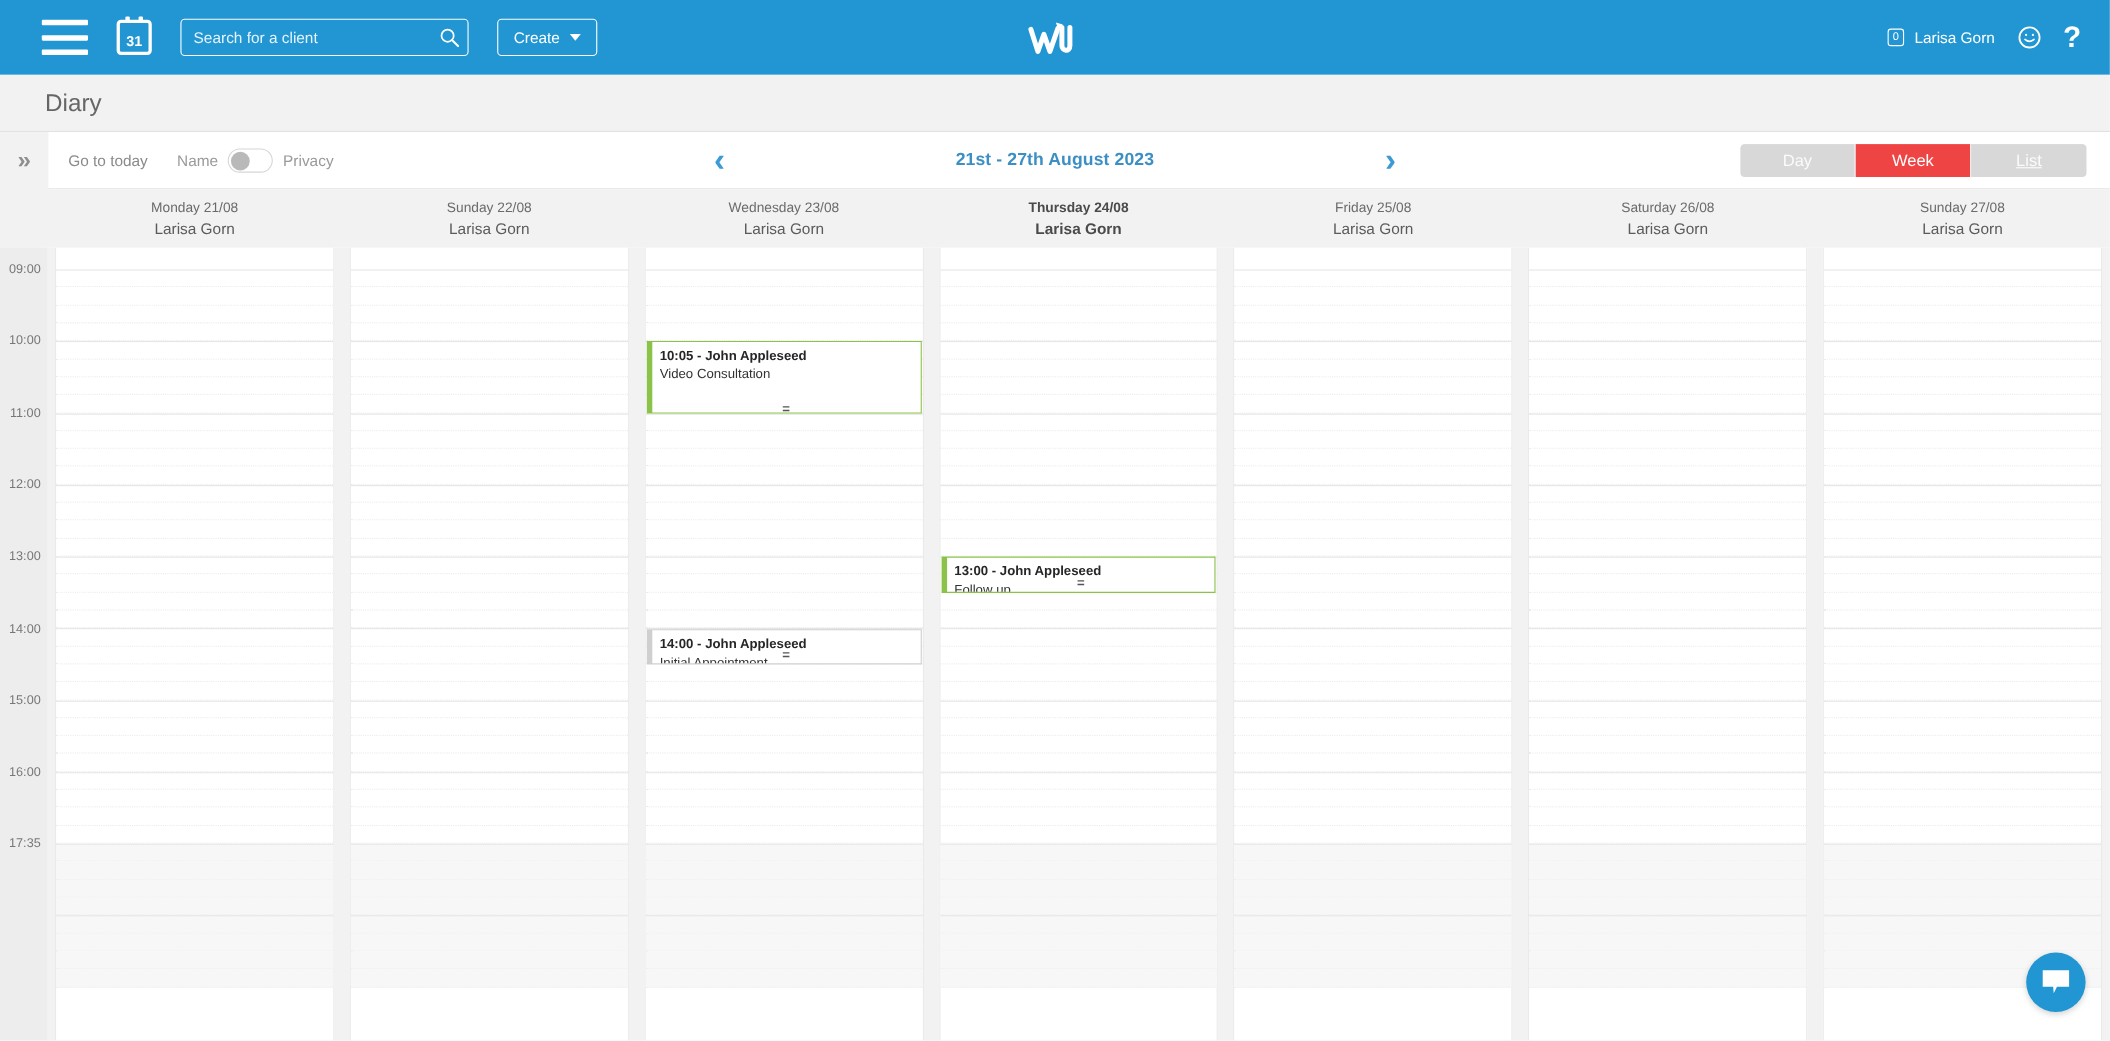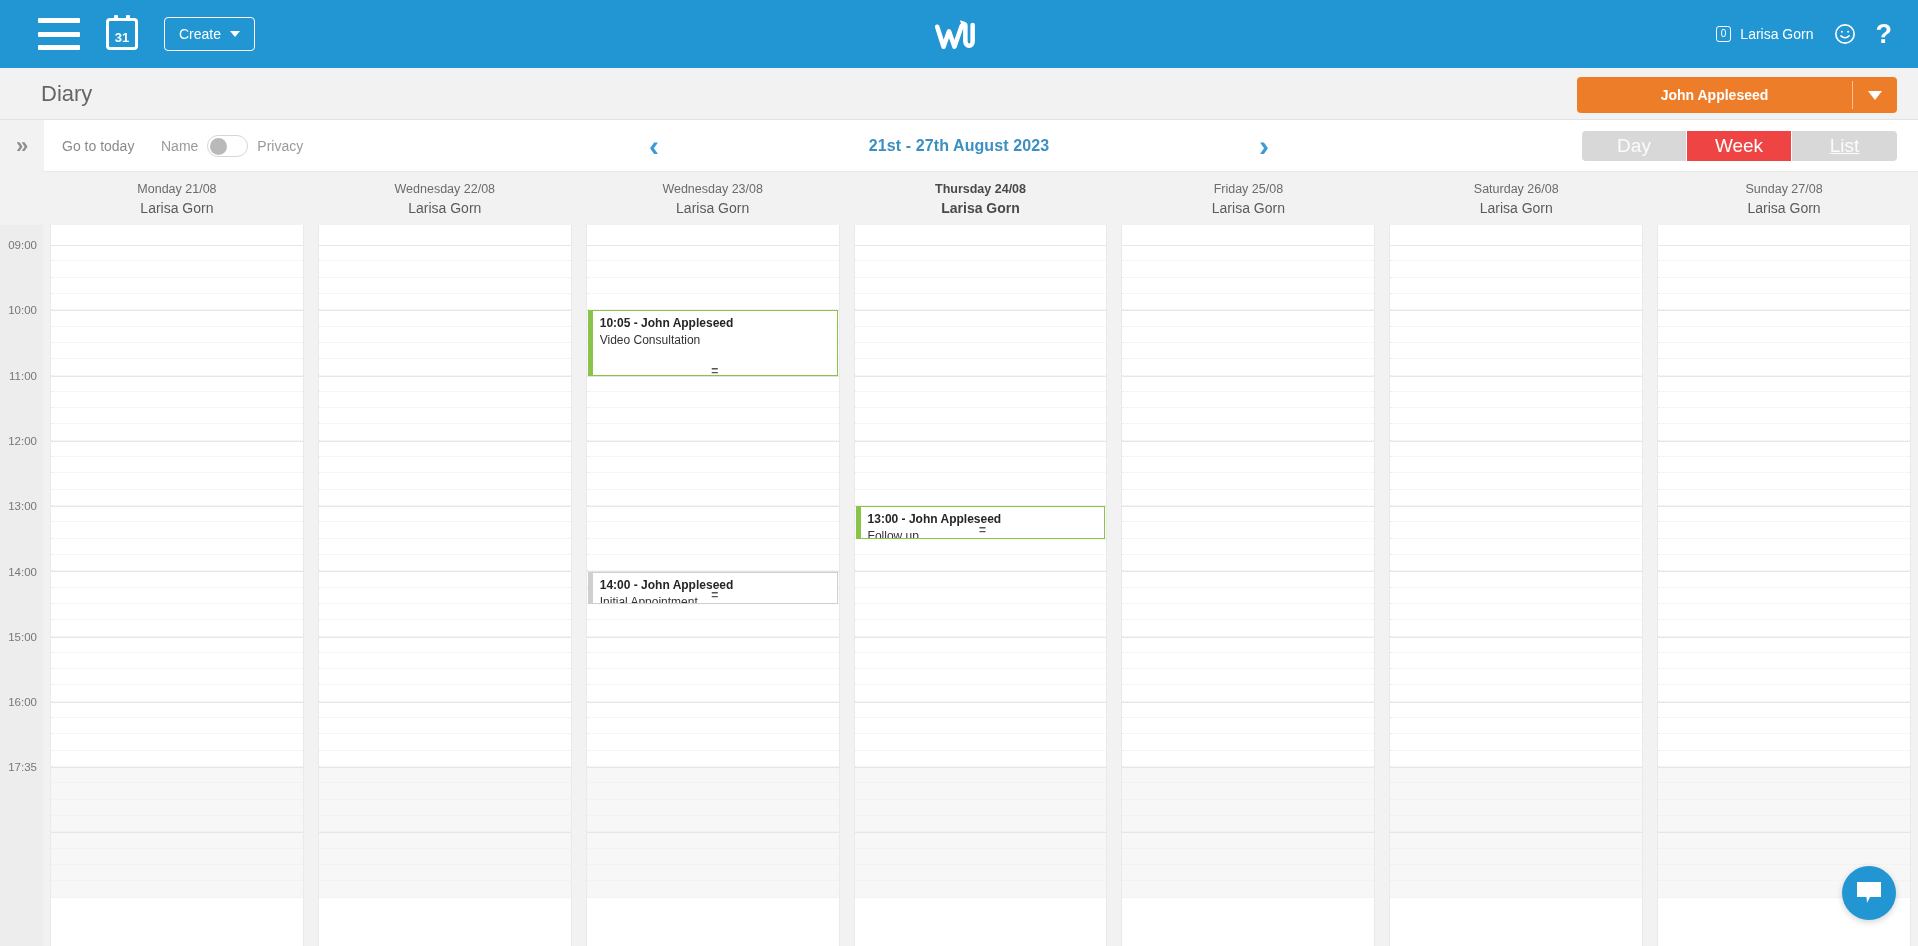--- a/index.html
+++ b/index.html
@@ -184,21 +184,21 @@
   }
 
   .viewtoggle {
     position: absolute; right: 21px; top: 11px;
     height: 30px; display: flex;
     border-radius: 4px; overflow: hidden;
   }
   .viewtoggle .vt {
     width: 105px; height: 30px;
     display: flex; align-items: center; justify-content: center;
-    font-size: 19px; color: #fbfbfb; background: #d8d8d8;
+    font-size: 15px; color: #fbfbfb; background: #d8d8d8;
     cursor: pointer; border-right: 1px solid #fff;
   }
   .viewtoggle .vt:last-child { border-right: none; text-decoration: underline; }
   .viewtoggle .vt.active { background: #ef4444; color: #ffffff; }
 
   
   .cal-head {
     position: absolute; top: 172px; left: 0;
     width: 1918px; height: 53px;
     background: #f2f2f2;
@@ -285,20 +285,27 @@
   <div class="hamburger">
     <span></span>
       <span></span>
       <span></span>
   </div>
 
   <div class="cal-icon">
     <span class="cal-num">31</span>
   </div>
 
+  <div class="search-box">
+    <input type="text" placeholder="Search for a client" style="">
+    <svg class="search-icn" viewBox="0 0 24 24">
+      <circle cx="10" cy="10" r="7" fill="none" stroke="#fff" stroke-width="2"></circle>
+      <line x1="15" y1="15" x2="22" y2="22" stroke="#fff" stroke-width="2.4" stroke-linecap="round"></line>
+    </svg>
+  </div>
 
   <div class="create-btn">
     <span>Create</span>
     <span class="chev-d"></span>
   </div>
 
   <div class="logo-wrap">
     <svg class="logo" viewBox="0 0 60 44">
       <path d="M6 14 L13 36 L19 19 L25 36 L33 13" fill="none" stroke="#ffffff" stroke-width="5" stroke-linecap="round" stroke-linejoin="round"></path>
       <path d="M33 13 L31 7 L38 9 Z" fill="#ffffff"></path>
@@ -316,27 +323,20 @@
       <circle cx="8.6" cy="9.5" r="1.1" fill="#fff"></circle>
       <circle cx="15.4" cy="9.5" r="1.1" fill="#fff"></circle>
       <path d="M7.5 14 Q12 18 16.5 14" fill="none" stroke="#fff" stroke-width="1.6" stroke-linecap="round"></path>
     </svg>
     <span class="helpq">?</span>
   </div>
 </div>
 
 <div class="diaryrow">
   <div class="diary-title">Diary</div>
-  <div class="client-btn">
-    <span class="cb-label">John Appleseed</span>
-    <span class="cb-sep"></span>
-    <span class="cb-arrow">
-        <i></i>
-      </span>
-  </div>
 </div>
 
 <div class="controlbar">
   <div class="expand-side">»</div>
 
   <div class="goto-today">Go to today</div>
 
   <div class="privacy-group">
     <span class="lbl">Name</span>
     <div class="toggle">
@@ -358,21 +358,21 @@
   </div>
 </div>
 
 <div class="cal-head">
   <div class="gutter"></div>
   <div class="hcol">
     <span class="hdate">Monday 21/08</span>
     <span class="hname">Larisa Gorn</span>
   </div>
   <div class="hcol">
-    <span class="hdate">Wednesday 22/08</span>
+    <span class="hdate">Sunday 22/08</span>
     <span class="hname">Larisa Gorn</span>
   </div>
   <div class="hcol">
     <span class="hdate">Wednesday 23/08</span>
     <span class="hname">Larisa Gorn</span>
   </div>
   <div class="hcol today">
     <span class="hdate">Thursday 24/08</span>
     <span class="hname">Larisa Gorn</span>
   </div>

